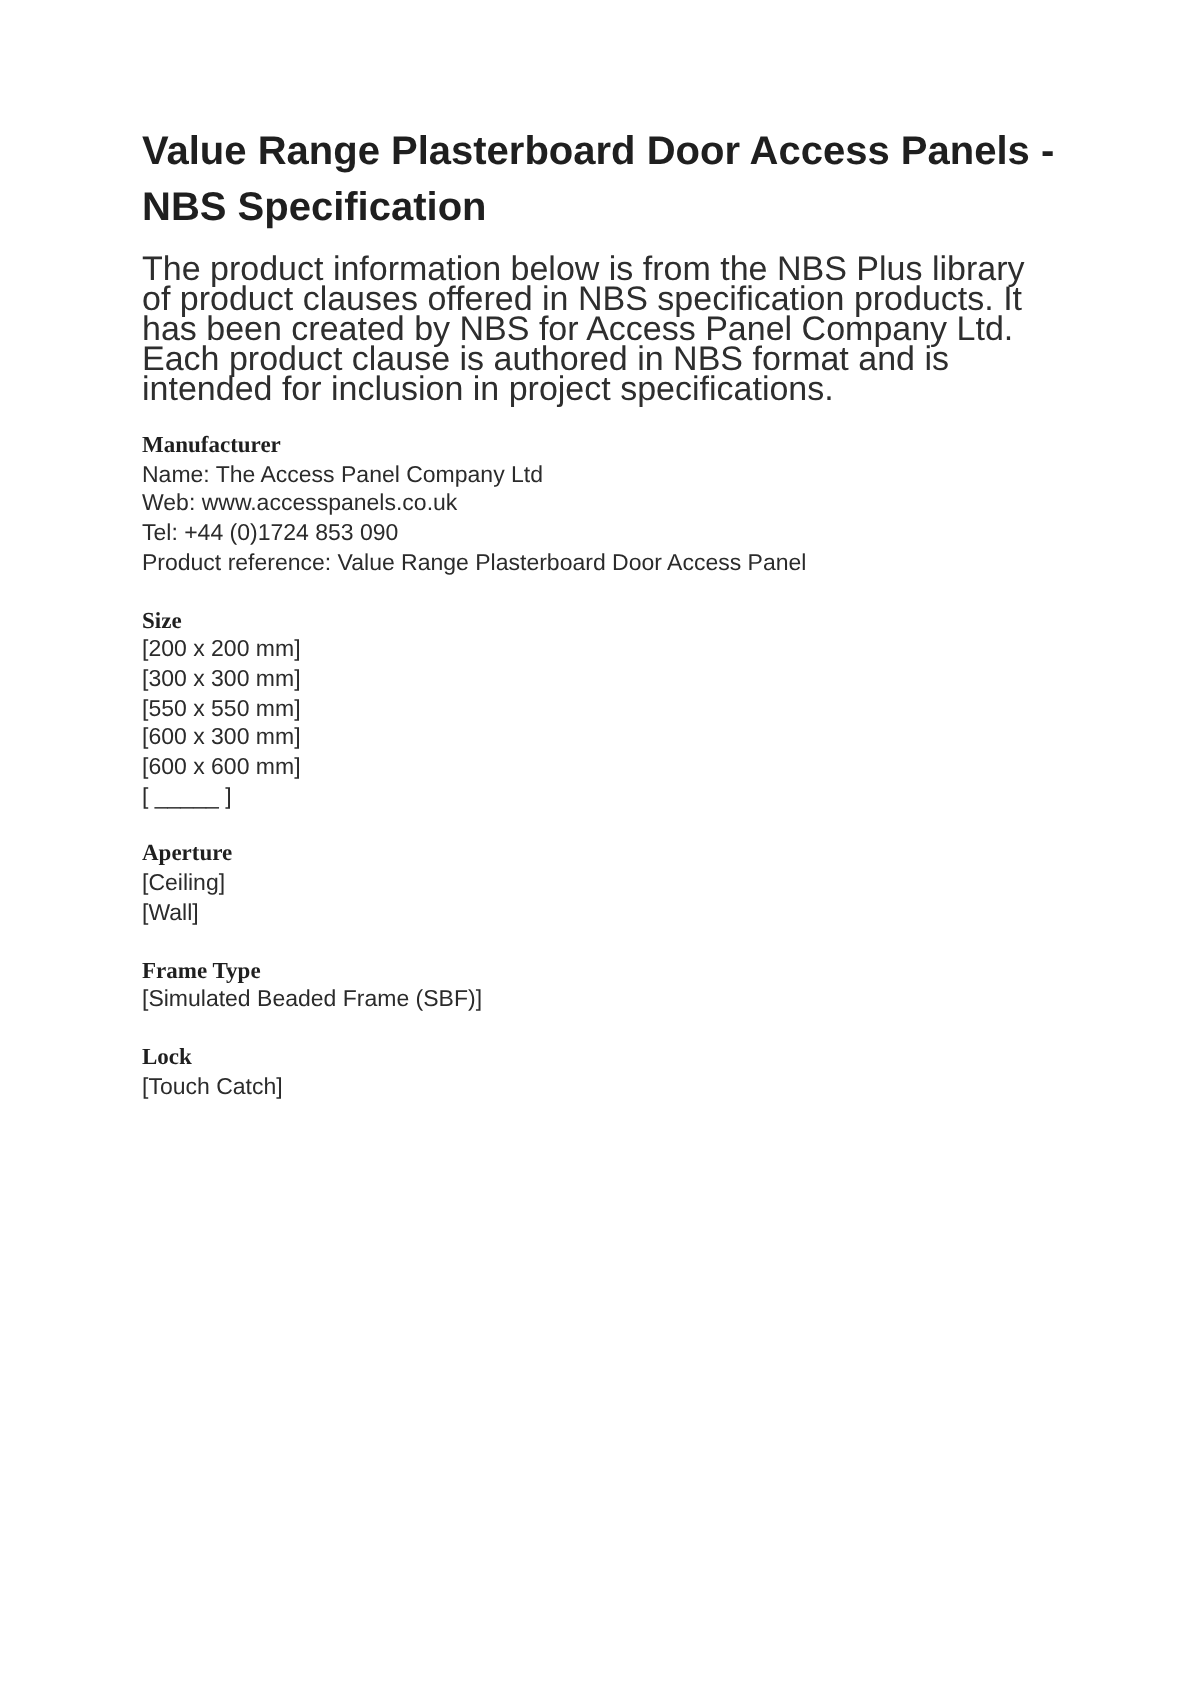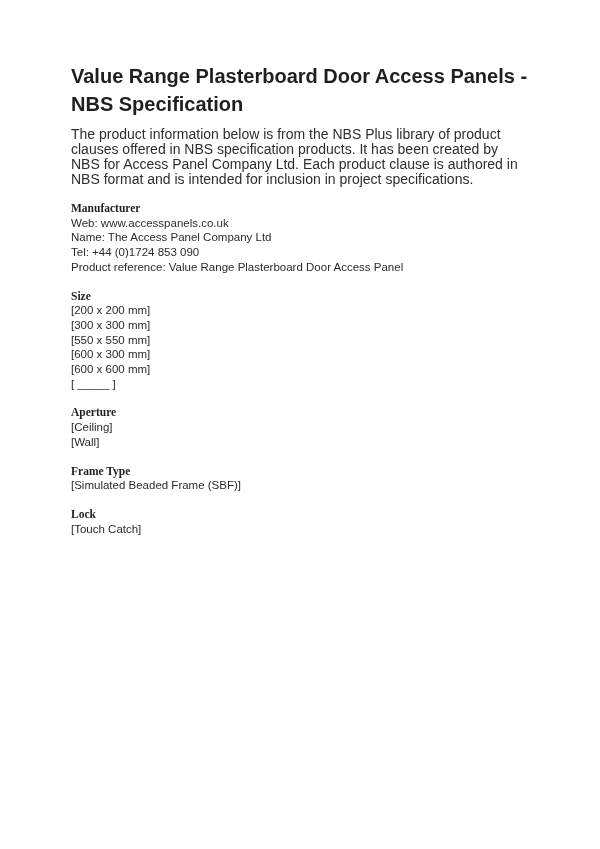--- a/index.html
+++ b/index.html
@@ -24,21 +24,21 @@
     line-height: 28px;
     font-weight: 700;
     color: #1f1f1f;
   }
   .doc-title .title-line {
     display: block;
   }
   .intro {
     margin: 0;
     max-width: 470px;
-    font-size: 14px;
+    font-size: 17px;
     line-height: 15px;
     color: #2e2e2e;
   }
   .section {
     margin-top: 14px;
     font-size: 11.5px;
     line-height: 14.7px;
   }
   .section .heading {
     display: block;
@@ -58,22 +58,22 @@
     <span class="title-line">Value Range Plasterboard Door Access Panels -</span>
     <span class="title-line">NBS Specification</span>
   </h1>
 
   <p class="intro">The product information below is from the NBS Plus library of product clauses offered in NBS specification products. It has been created by NBS for Access Panel Company Ltd. Each product clause is authored in NBS format and is intended for inclusion in project specifications.</p>
 
   <div>
     <div class="section">
       <span class="heading">Manufacturer</span>
       <div>
+          <div class="line">Name: The Access Panel Company Ltd</div>
           <div class="line">Web: www.accesspanels.co.uk</div>
-          <div class="line">Name: The Access Panel Company Ltd</div>
           <div class="line">Tel: +44 (0)1724 853 090</div>
           <div class="line">Product reference: Value Range Plasterboard Door Access Panel</div>
         </div>
     </div>
 
     <div class="section">
       <span class="heading">Size</span>
       <div>
           <div class="line">[200 x 200 mm]</div>
           <div class="line">[300 x 300 mm]</div>

